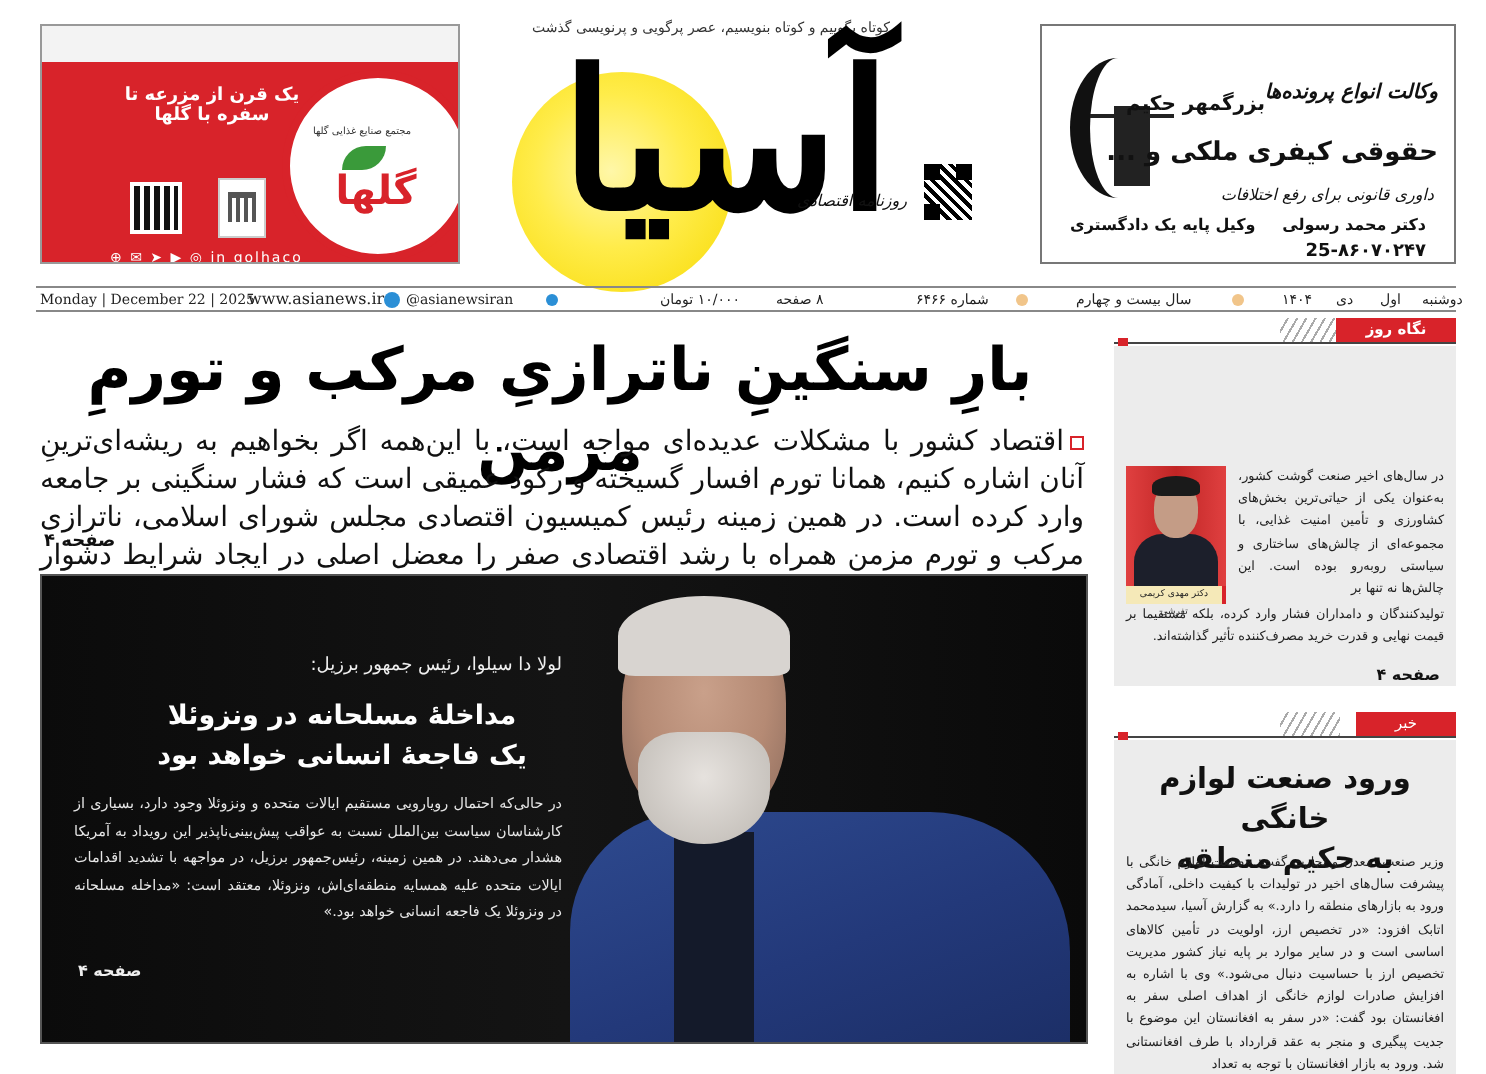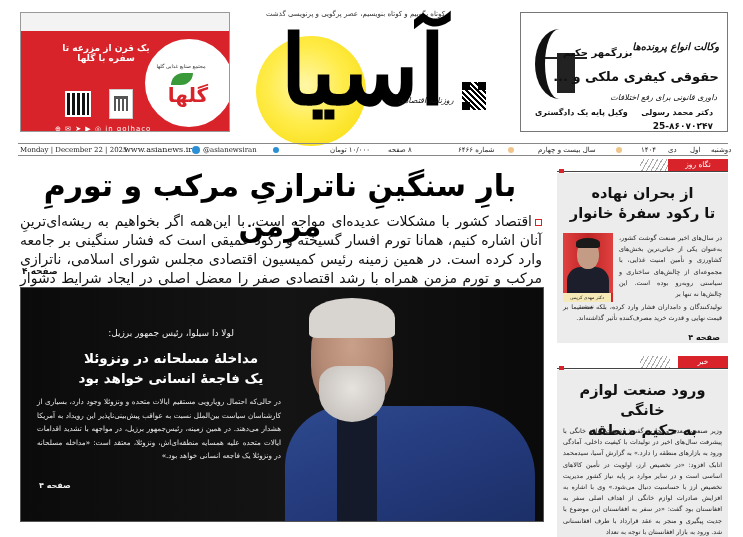--- a/index.html
+++ b/index.html
@@ -171,21 +171,21 @@
   }
   .photo .suit {
     position: absolute; left: 264px; top: 118px; width: 250px; height: 140px;
     background: linear-gradient(160deg, #2e4a8f 0%, #23397a 50%, #1a2c62 100%);
     border-radius: 60px 70px 0 0;
   }
   .photo .shirt {
     position: absolute; left: 316px; top: 128px; width: 40px; height: 110px; background: #141a2a;
   }
   .photo .caption-kicker {
-    position: absolute; left: 40px; top: 40px; width: 220px; text-align: center;
+    position: absolute; left: 40px; top: 40px; width: 220px; text-align: right;
     color: #f0f0f0; font-size: 9px; direction: rtl;
   }
   .photo .caption-title {
     position: absolute; left: 30px; top: 60px; width: 240px; text-align: center;
     color: #fff; font-size: 13.5px; font-weight: bold; direction: rtl; line-height: 20px;
   }
   .photo .caption-body {
     position: absolute; left: 16px; top: 107px; width: 244px;
     color: #e6e6e6; font-size: 7.2px; direction: rtl; text-align: justify; line-height: 13.5px;
   }
@@ -313,29 +313,25 @@
   <div class="caption-kicker">لولا دا سیلوا، رئیس جمهور برزیل:</div>
   <div class="caption-title">
     <div>مداخلهٔ مسلحانه در ونزوئلا</div>
     <div>یک فاجعهٔ انسانی خواهد بود</div>
   </div>
   <div class="caption-body">در حالی‌که احتمال رویارویی مستقیم ایالات متحده و ونزوئلا وجود دارد، بسیاری از کارشناسان سیاست بین‌الملل نسبت به عواقب پیش‌بینی‌ناپذیر این رویداد به آمریکا هشدار می‌دهند. در همین زمینه، رئیس‌جمهور برزیل، در مواجهه با تشدید اقدامات ایالات متحده علیه همسایه منطقه‌ای‌اش، ونزوئلا، معتقد است: «مداخله مسلحانه در ونزوئلا یک فاجعه انسانی خواهد بود.»</div>
   <div class="caption-page">صفحه ۴</div>
 </div>
 
 <div class="sec-hatch" style="left:640px; top:159px;"></div>
-<div class="sec-label" style="right:15px; top:159px;">نگاه روز</div>
+<div class="sec-label" style="right:15px; top:159px;font-weight:bold;">نگاه روز</div>
 <div class="sec-rule" style="top:171px;"></div>
 <div class="sec-sq" style="left:559px; top:169px;"></div>
 
 <div class="side-box" style="top:173px; height:170px;">
-  <div class="side-title" style="top:10px;">
-    <div>از بحران نهاده</div>
-    <div>تا رکود سفرهٔ خانوار</div>
-  </div>
   <div class="author-photo" style="top:60px;">
     <div class="body2"></div>
     <div class="face"></div>
     <div class="hair2"></div>
   </div>
   <div class="author-tag" style="top:120px;">دکتر مهدی کریمی تفرشی</div>
   <div class="side-text" style="left:62px; right:6px; top:60px;">در سال‌های اخیر صنعت گوشت کشور، به‌عنوان یکی از حیاتی‌ترین بخش‌های کشاورزی و تأمین امنیت غذایی، با مجموعه‌ای از چالش‌های ساختاری و سیاستی روبه‌رو بوده است. این چالش‌ها نه تنها بر</div>
   <div class="side-text" style="left:6px; right:6px; top:129px;">تولیدکنندگان و دامداران فشار وارد کرده، بلکه مستقیما بر قیمت نهایی و قدرت خرید مصرف‌کننده تأثیر گذاشته‌اند.</div>
   <div class="side-page" style="top:160px;">صفحه ۴</div>
 </div>

